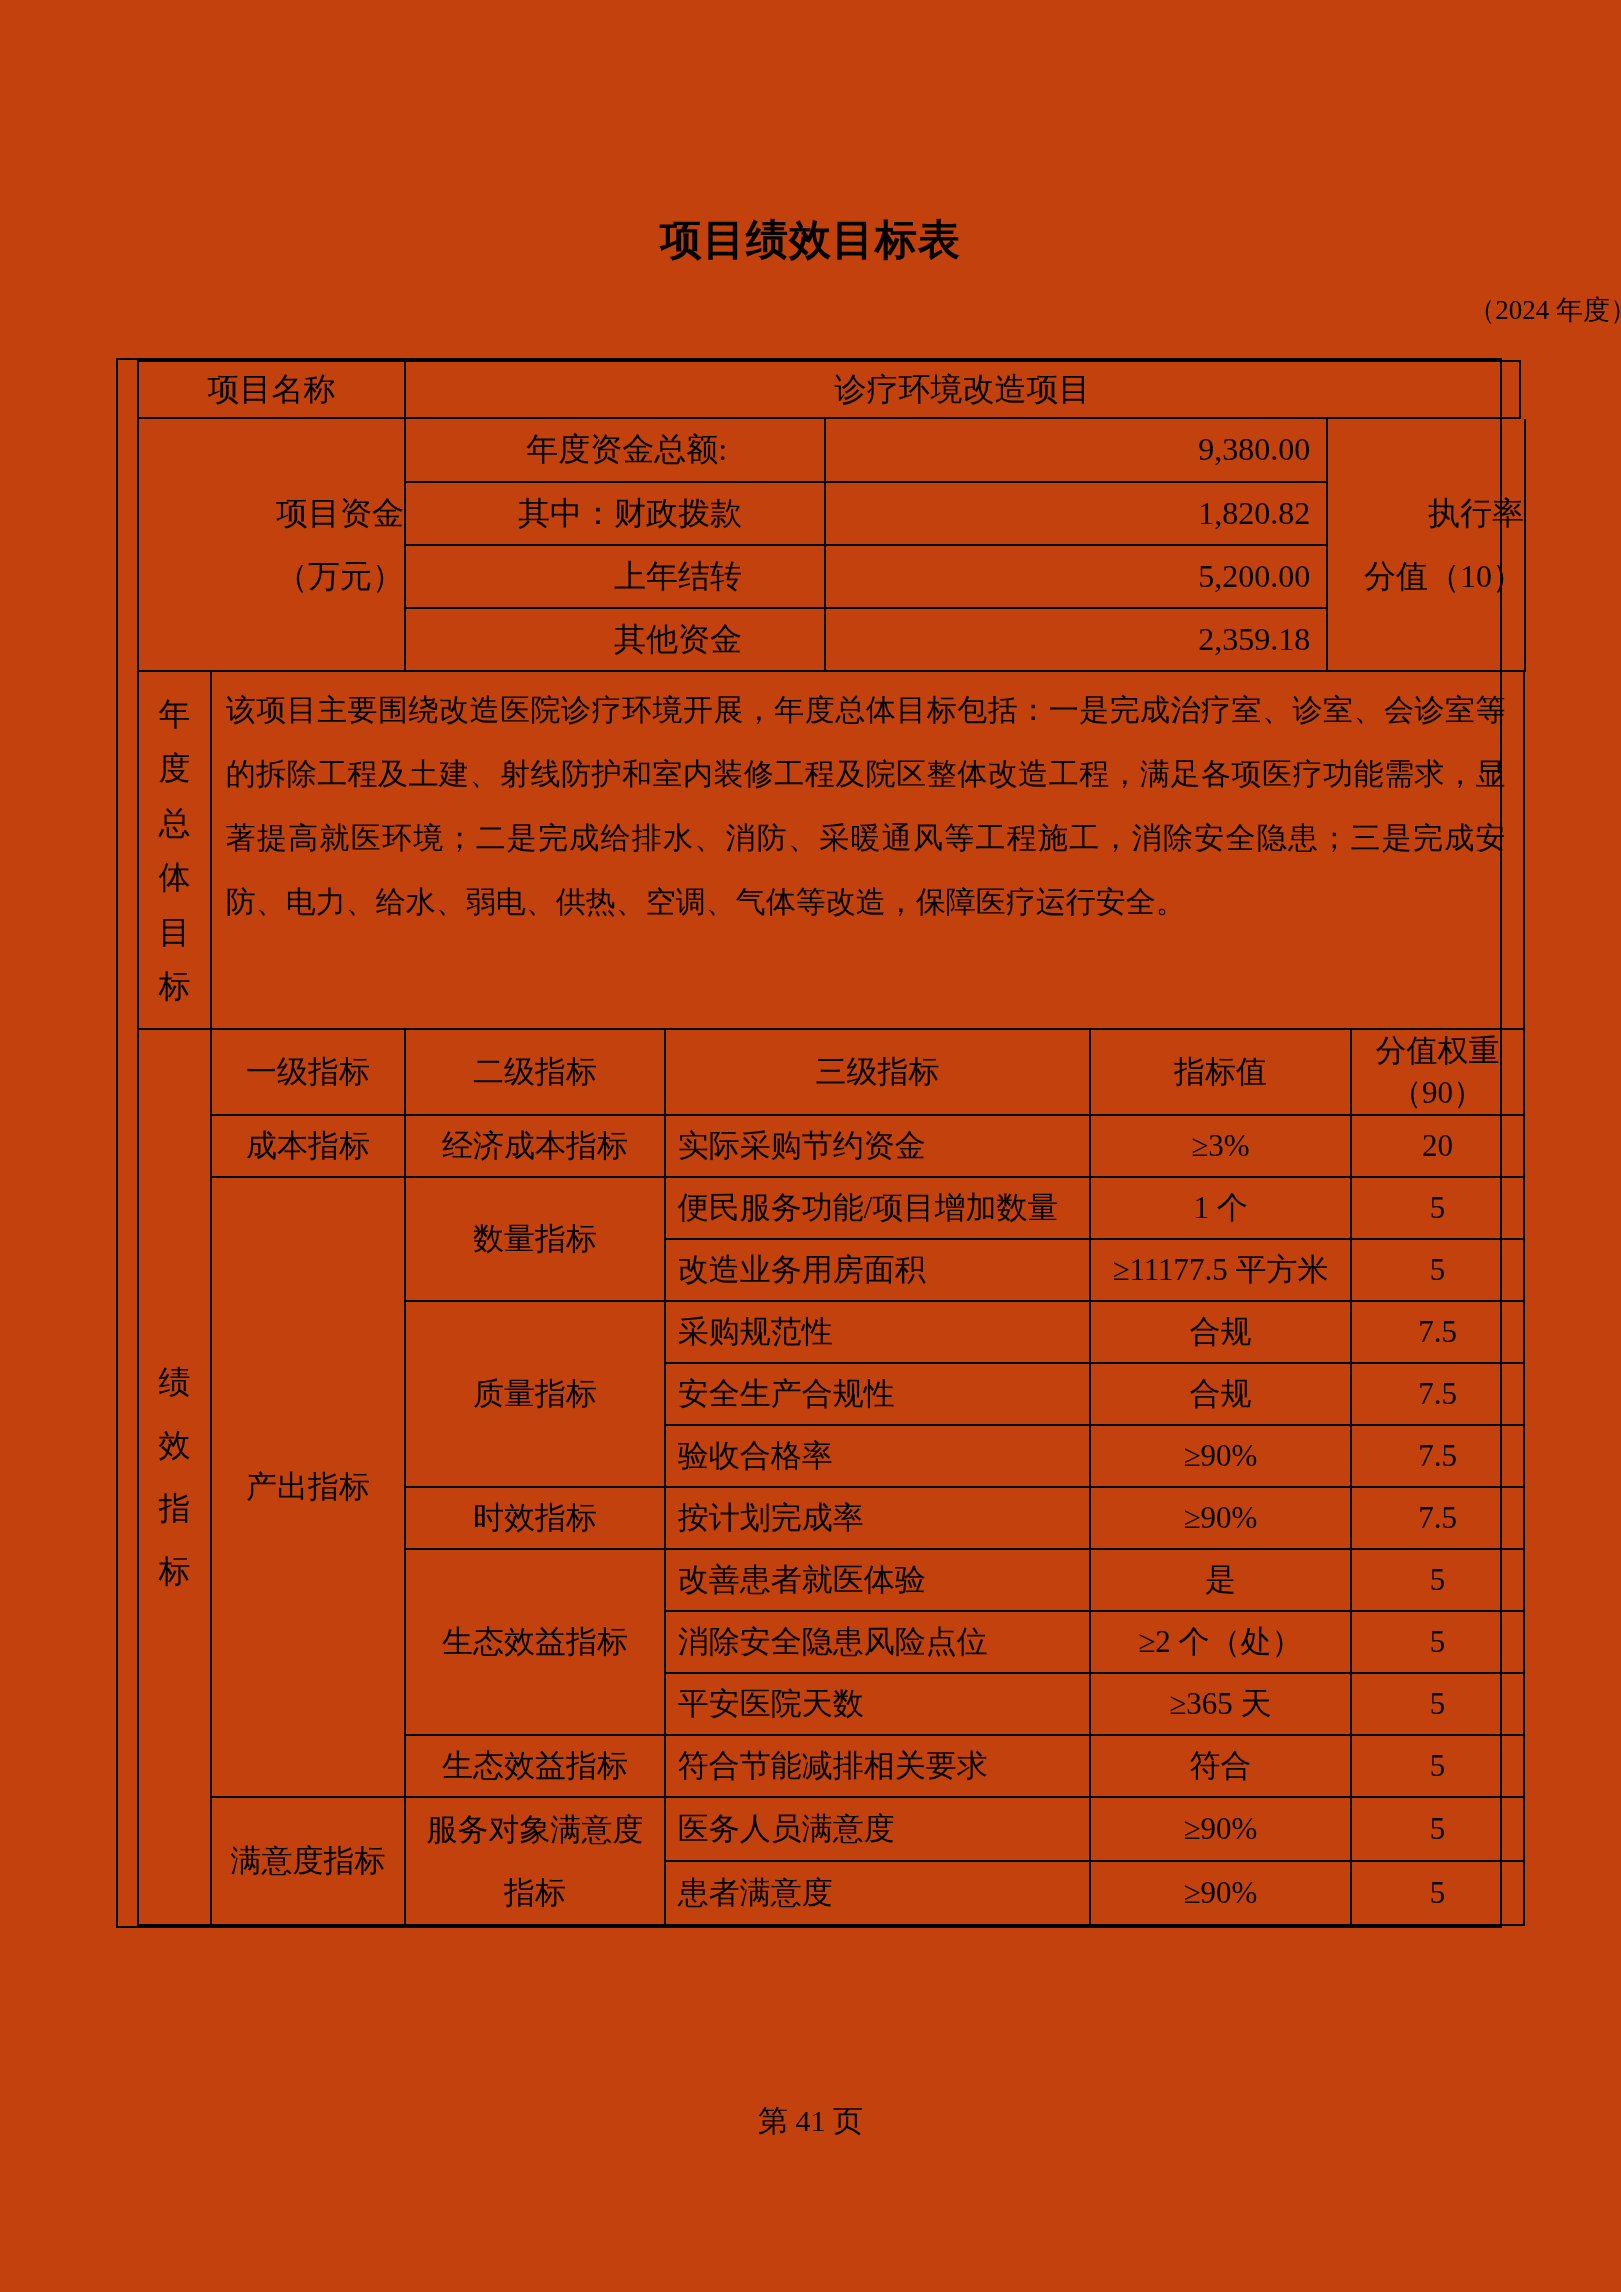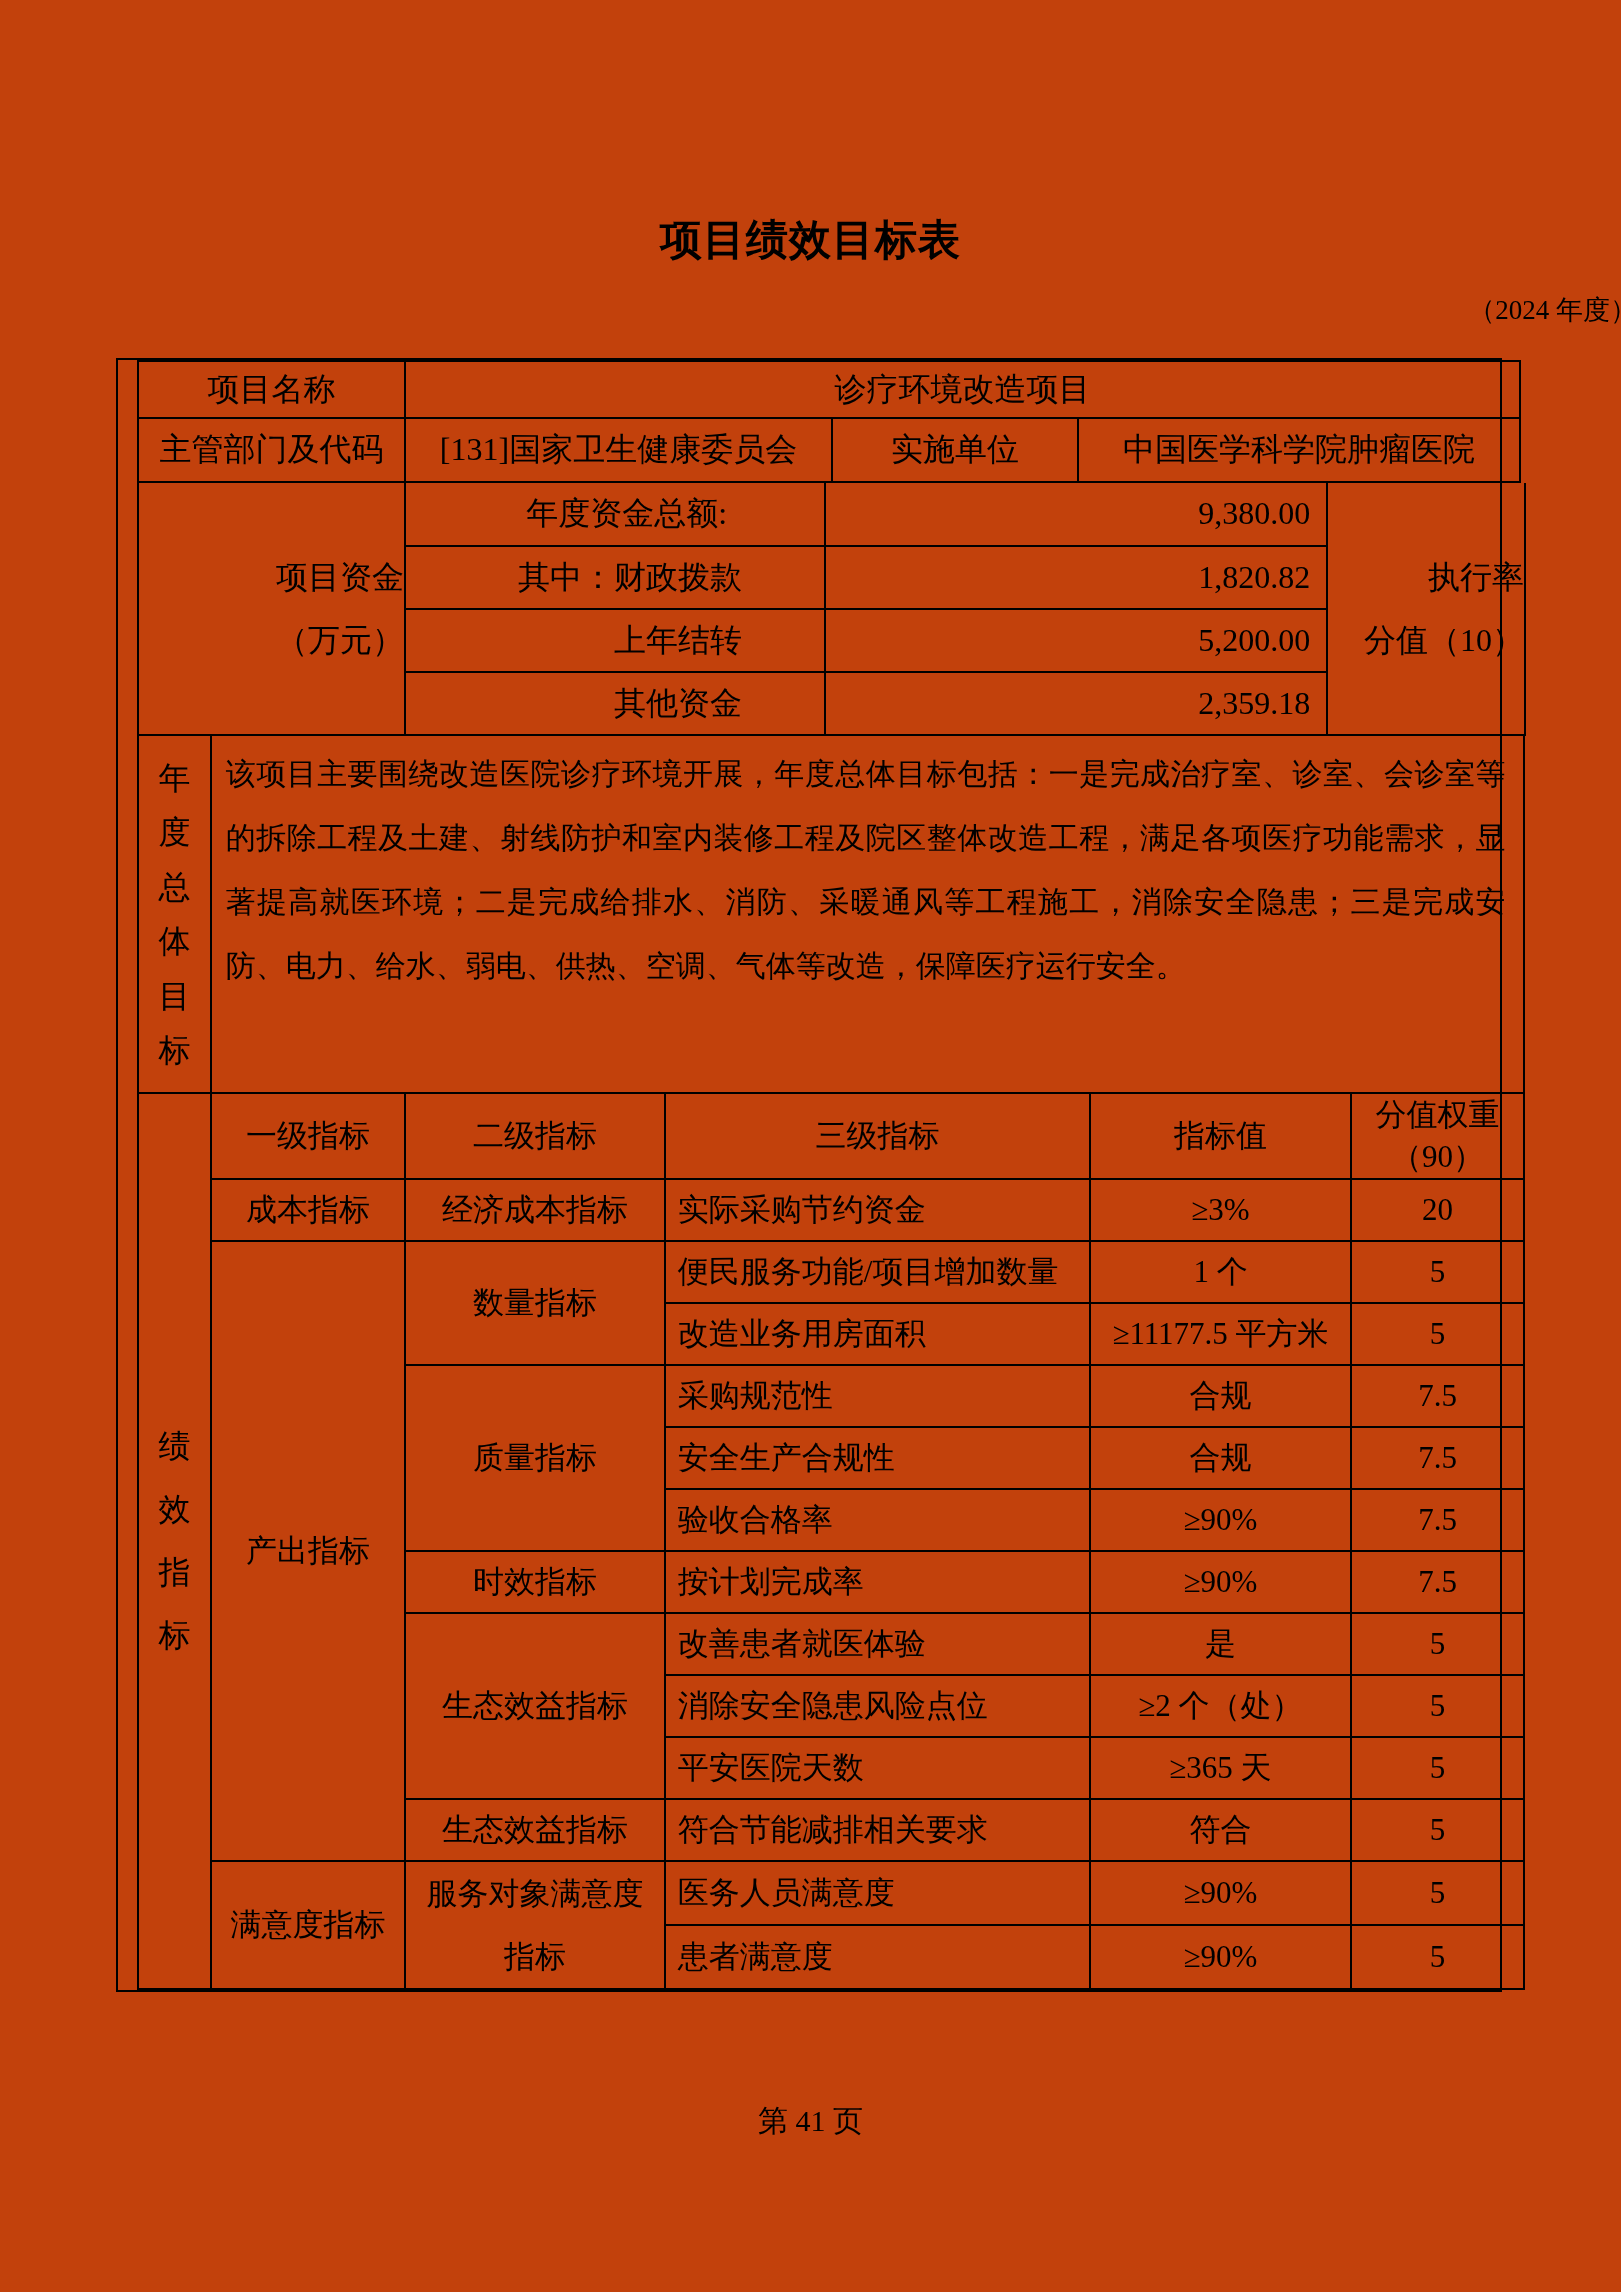--- a/index.html
+++ b/index.html
@@ -88,26 +88,20 @@
           <col style="width:267px">
           <col style="width:427px">
           <col style="width:246px">
           <col style="width:442px">
         </colgroup>
       <tbody>
           <tr style="height:57px">
         <td>项目名称</td>
         <td colspan="3">诊疗环境改造项目</td>
       </tr>
-      <tr style="height:64px">
-        <td>主管部门及代码</td>
-        <td>[131]国家卫生健康委员会</td>
-        <td>实施单位</td>
-        <td>中国医学科学院肿瘤医院</td>
-      </tr>
     </tbody>
       </table>
 
     <table class="tblB joint">
       <colgroup>
           <col style="width:267px">
           <col style="width:420px">
           <col style="width:502px">
           <col style="width:198px">
         </colgroup>

